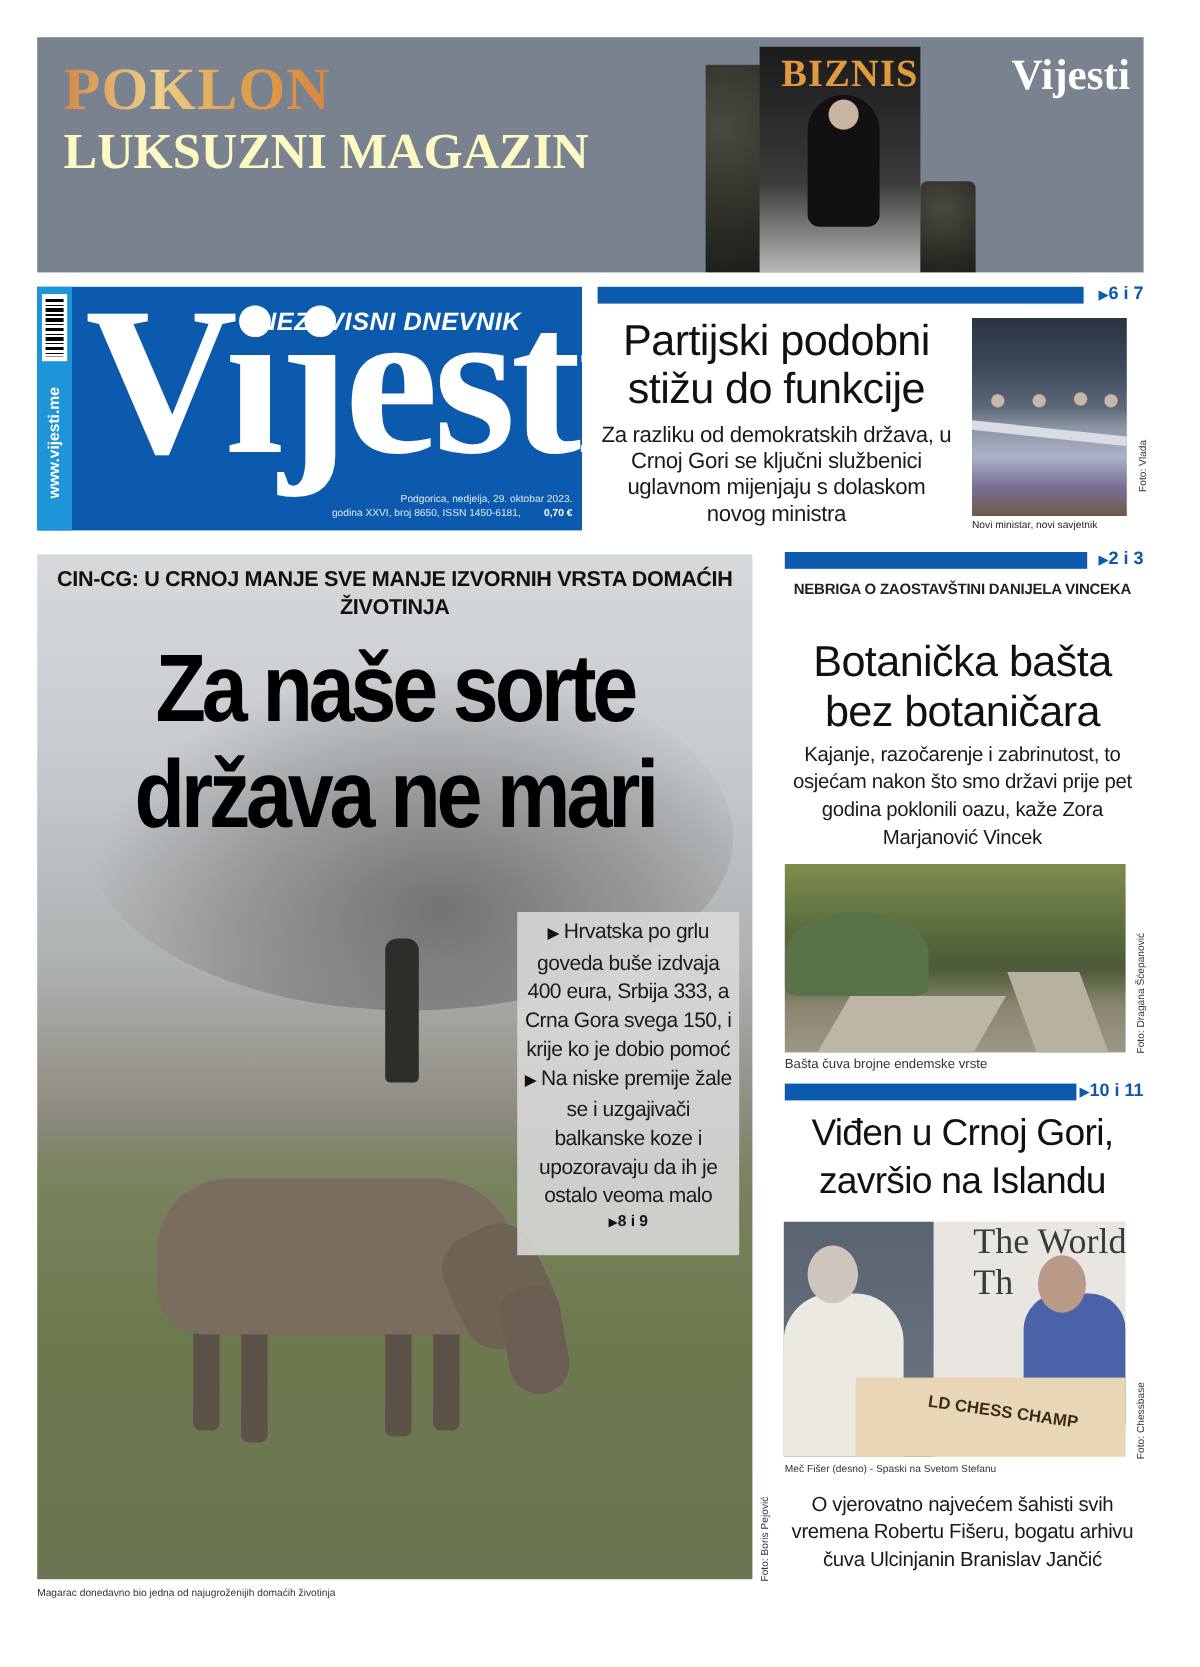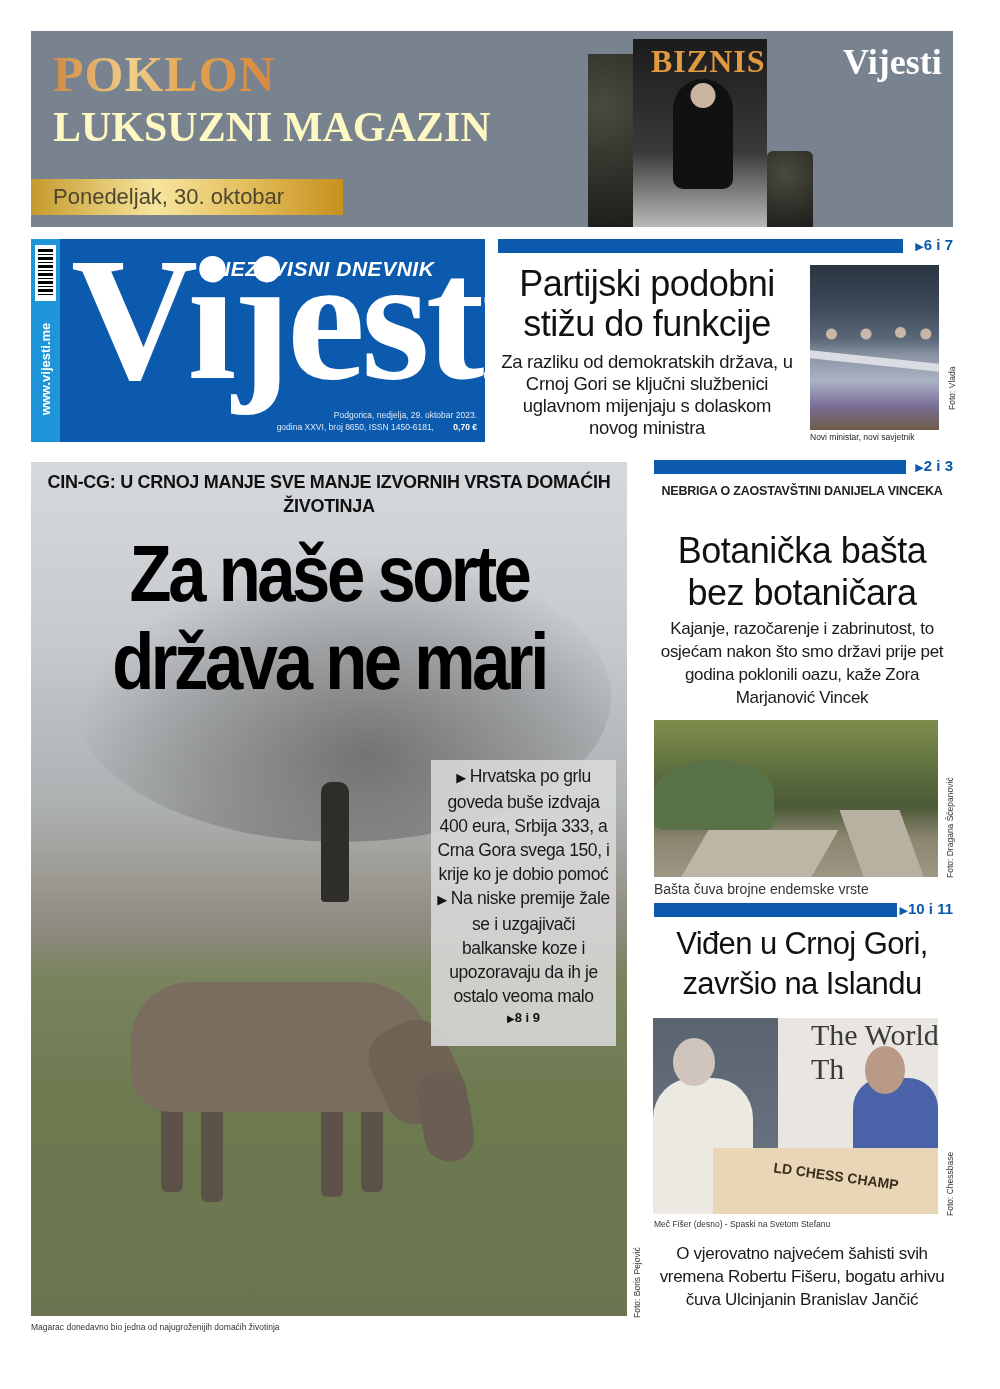--- a/index.html
+++ b/index.html
@@ -69,21 +69,21 @@
 
   
   .story2-kicker { position: absolute; left: 654px; top: 484px; width: 296px; text-align: center; font-weight: bold; font-size: 12.5px; color: #222; letter-spacing: -0.2px; }
   .story2-title { position: absolute; left: 654px; top: 506px; width: 296px; text-align: center; font-size: 36px; line-height: 42px; font-weight: 500; color: #111; letter-spacing: -0.5px; margin-top: 24px; }
   .story2-dek { position: absolute; left: 654px; top: 617px; width: 296px; text-align: center; font-size: 17px; line-height: 23px; color: #1a1a1a; letter-spacing: -0.3px; }
   .story2-photo { position: absolute; left: 654px; top: 720px; width: 284px; height: 157px; overflow: hidden;
     background: linear-gradient(180deg,#7e8d4c 0%,#5b6c3d 35%,#4b5a37 55%,#8b8570 75%,#9c9886 100%); }
   .story2-photo .bush { position: absolute; left: 0; top: 40px; width: 120px; height: 70px; background: #5a7248; border-radius: 50% 50% 10% 10%; }
   .story2-photo .path1 { position: absolute; left: 40px; top: 110px; width: 130px; height: 50px; background: #bcb6a6; transform: skewX(-30deg); }
   .story2-photo .path2 { position: absolute; left: 200px; top: 90px; width: 60px; height: 80px; background: #b7b1a1; transform: skewX(20deg); }
-  .story2-caption { position: absolute; left: 654px; top: 881px; font-size: 14px; color: #333; }
+  .story2-caption { position: absolute; left: 654px; top: 881px; font-size: 11px; color: #333; }
   .story2-credit { position: absolute; left: 945px; top: 878px; transform: rotate(-90deg); transform-origin: left top; font-size: 8.5px; color: #333; white-space: nowrap; }
 
   
   .story3-title { position: absolute; left: 654px; top: 924px; width: 296px; text-align: center; font-size: 31px; line-height: 40px; font-weight: 400; color: #111; letter-spacing: -0.6px; }
   .story3-photo { position: absolute; left: 653px; top: 1018px; width: 285px; height: 196px; overflow: hidden; background: #e9e6e2; }
   .story3-photo .banner-text { position: absolute; left: 158px; top: 0; font-family: "Liberation Serif", serif; font-size: 30px; line-height: 34px; color: #3a3a3a; }
   .story3-photo .wall { position: absolute; left: 0; top: 0; width: 125px; height: 196px; background: linear-gradient(180deg,#5a6470,#6e7885); }
   .story3-photo .man1 { position: absolute; left: 0; top: 60px; width: 100px; height: 136px; background: #ece8e2; border-radius: 40px 40px 0 0; }
   .story3-photo .man1-head { position: absolute; left: 20px; top: 20px; width: 42px; height: 48px; background: #cfc5bd; border-radius: 50%; }
   .story3-photo .man2 { position: absolute; left: 200px; top: 60px; width: 85px; height: 110px; background: #4a63a8; border-radius: 30px 30px 0 0; }
@@ -93,21 +93,20 @@
   .story3-caption { position: absolute; left: 654px; top: 1219px; font-size: 8.5px; color: #333; }
   .story3-credit { position: absolute; left: 945px; top: 1216px; transform: rotate(-90deg); transform-origin: left top; font-size: 8.5px; color: #333; white-space: nowrap; }
   .story3-dek { position: absolute; left: 654px; top: 1242px; width: 296px; text-align: center; font-size: 17px; line-height: 23px; color: #1a1a1a; letter-spacing: -0.3px; }
 </style>
 </head>
 <body>
 
 <div class="promo">
   <div class="promo-title1">POKLON</div>
   <div class="promo-title2">LUKSUZNI MAGAZIN</div>
-  <div class="promo-date">Ponedeljak, 30. oktobar</div>
   <div class="promo-rock-l"></div>
   <div class="promo-cover">
     <div class="promo-cover-title">BIZNIS</div>
     <div class="promo-cover-figure"></div>
   </div>
   <div class="promo-rock-r"></div>
   <div class="promo-logo">Vijesti</div>
 </div>
 
 <div class="masthead">

